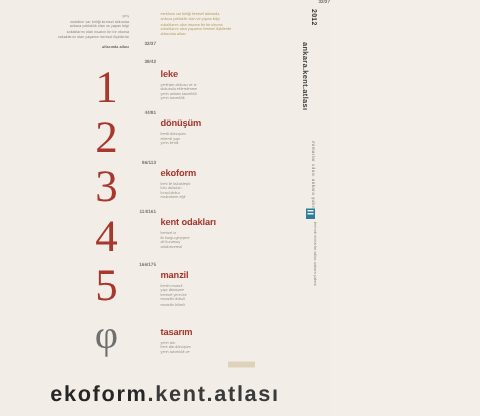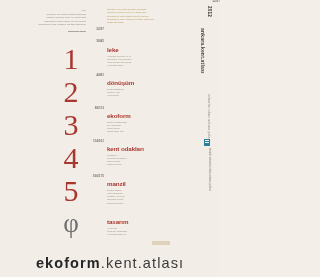--- a/index.html
+++ b/index.html
@@ -134,21 +134,21 @@
     position:absolute;left:0;right:0;bottom:6px;
     text-align:center;
   }
   .masthead .title{
     font-size:14.5px;
     color:#262626;
     letter-spacing:1.1px;
     white-space:nowrap;
   }
   .masthead .title b{font-weight:bold;}
-  .masthead .title span{font-weight:400;color:#3a3a3a;}
+  .masthead .title span{font-weight:700;color:#3a3a3a;}
 
   .bottom-chip{
     position:absolute;left:152px;bottom:32px;
     width:18px;height:4px;background:#ded2bb;
   }
 </style>
 </head>
 <body>
 
 <div class="page">

